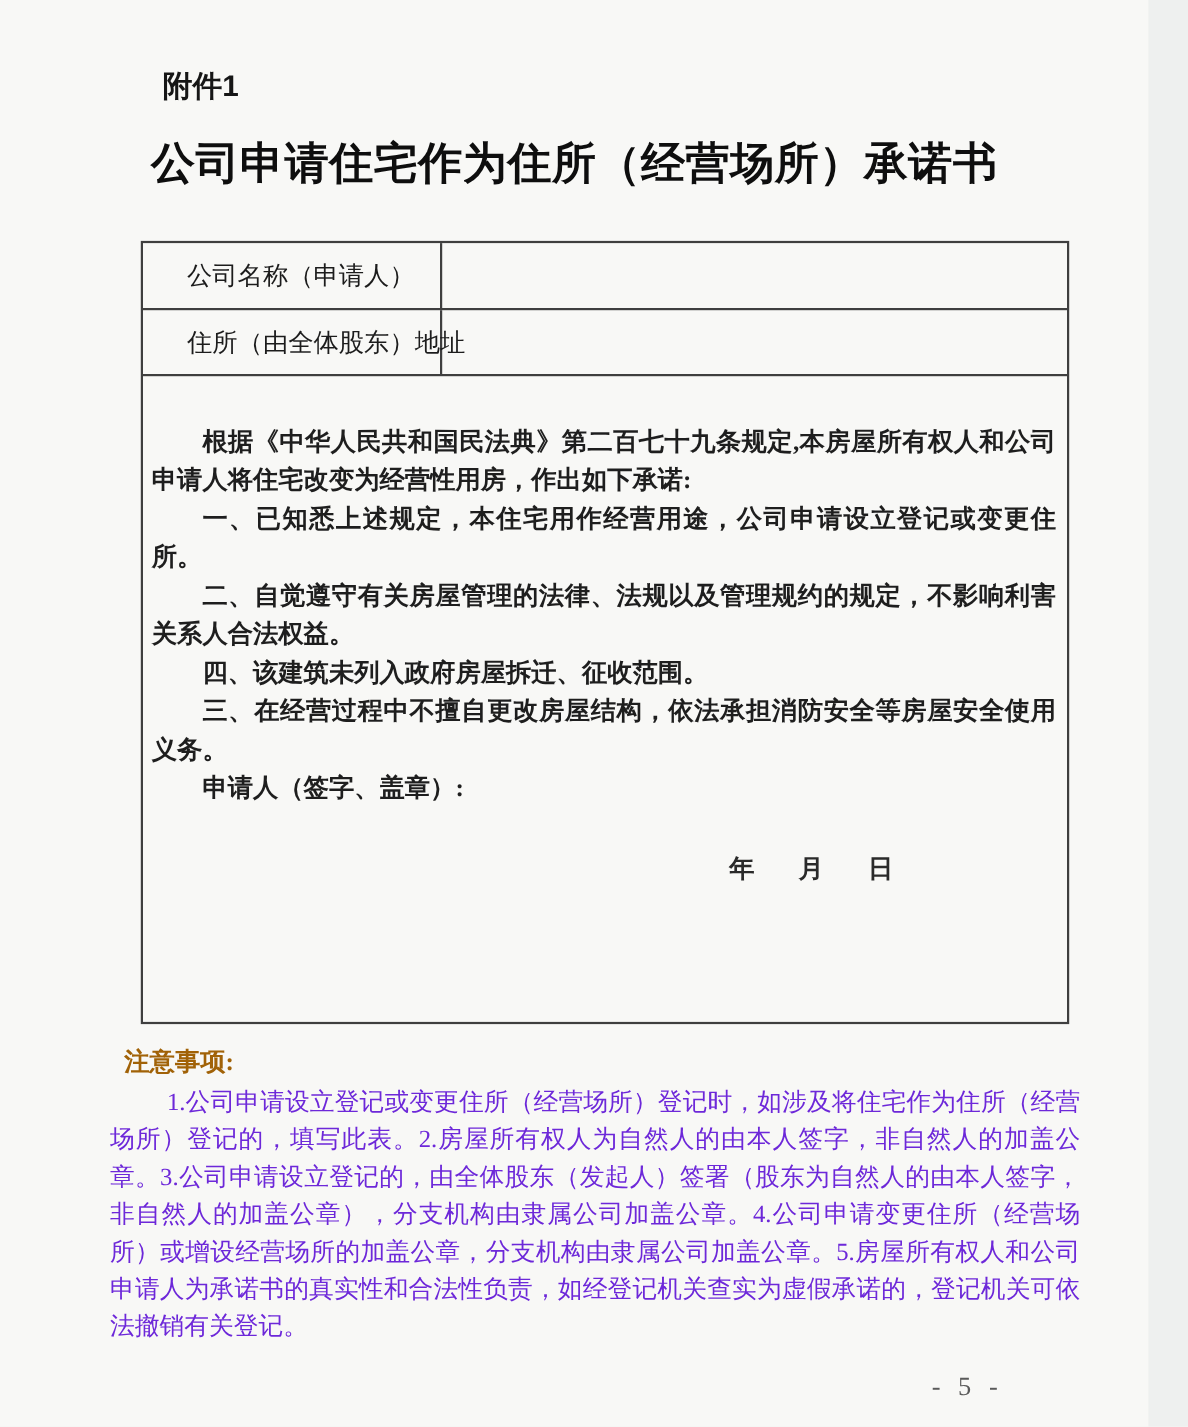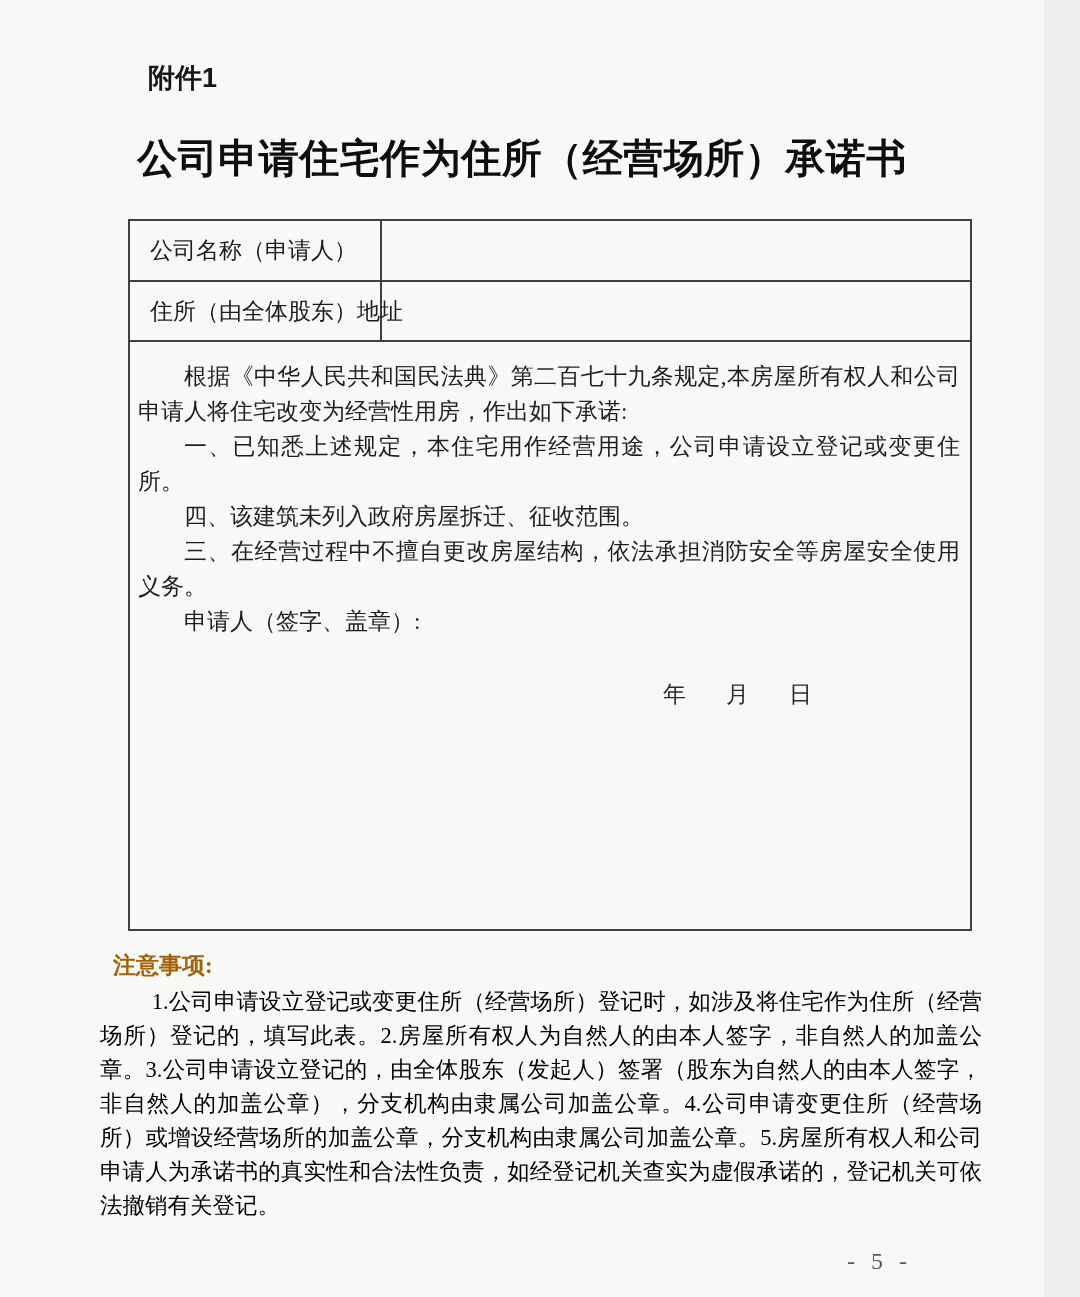--- a/index.html
+++ b/index.html
@@ -11,58 +11,58 @@
   .page {
     position:relative; width:1044px; height:1297px;
     background:#f8f8f6; color:#1e1e1e; overflow:hidden;
   }
   .attachment {
     position:absolute; left:148px; top:60px;
     font-family:"Liberation Sans","DejaVu Sans",sans-serif;
     font-weight:700; font-size:27px; color:#161616;
   }
   .title {
-    position:absolute; left:0; right:0; top:131px; margin:0;
+    position:absolute; left:0; right:0; top:121px; margin:0;
     text-align:center;
     font-family:"Liberation Sans","DejaVu Sans",sans-serif;
     font-weight:700; font-size:40px; color:#0e0e0e; letter-spacing:0.5px;
   }
   .form-table {
     position:absolute; left:128px; top:219px; width:844px; height:712px;
     border:2px solid #3f3f3f; box-sizing:border-box;
   }
-  .frow { display:flex; border-bottom:2px solid #3f3f3f; }
+  .frow { display:flex; border-bottom:2px solid #3f3f3f;padding-left:20px; }
   .frow-1 { height:59px; }
   .frow-2 { height:58px; }
   .fcell-label {
     width:252px; box-sizing:border-box; border-right:2px solid #3f3f3f;
     display:flex; align-items:center; padding-left:20px;
     font-family:"Liberation Sans","DejaVu Sans",sans-serif;
     font-size:23px; color:#1c1c1c; white-space:nowrap;
   }
   .fcell-value { flex:1; }
   .body-cell {
-    padding:17px 10px 0 8px;
-    font-size:23px; line-height:35px; color:#1e1e1e;
+    padding:42px 10px 0 8px;
+    font-size:23px; line-height:35px; color:#1e1e1e;font-weight:bold;
   }
   .para { margin:0; text-align:justify; text-indent:2em; }
   .sign { margin:0; text-indent:2em; }
   .sign-owner { margin-top:60px; }
   .sign-applicant { }
   .dateline {
     margin-top:38px; display:flex; justify-content:flex-end;
     gap:40px; padding-right:148px; font-size:23px; color:#2a2a2a;
   }
   .notes { position:absolute; left:100px; top:950px; width:882px; }
   .notes-heading {
     font-weight:700; font-size:23px; color:#a16207; margin:0 0 4px 13px;
   }
   .notes-text {
     margin:0; font-size:22.5px; line-height:34px;
-    text-align:justify; text-indent:2.3em; color:#000000;
+    text-align:justify; text-indent:2.3em; color:#6d28d9;
   }
   .page-number {
     position:absolute; right:132px; bottom:22px;
     font-size:24px; color:#5a5a5a; letter-spacing:5px; white-space:nowrap;
   }
 </style>
 </head>
 <body>
 
 <div class="page">
@@ -79,20 +79,21 @@
     </div>
 
     <div class="frow frow-2">
       <div class="fcell-label">住所（由全体股东）地址</div>
       <div class="fcell-value"></div>
     </div>
 
     <div class="body-cell">
       <p class="para">根据《中华人民共和国民法典》第二百七十九条规定,本房屋所有权人和公司申请人将住宅改变为经营性用房，作出如下承诺:</p>
       <p class="para">一、已知悉上述规定，本住宅用作经营用途，公司申请设立登记或变更住所。</p>
+      <p class="para">二、自觉遵守有关房屋管理的法律、法规以及管理规约的规定，不影响利害关系人合法权益。</p>
       <p class="para">四、该建筑未列入政府房屋拆迁、征收范围。</p>
       <p class="para">三、在经营过程中不擅自更改房屋结构，依法承担消防安全等房屋安全使用义务。</p>
 
 
       <p class="sign sign-applicant">申请人（签字、盖章）:</p>
 
       <div class="dateline">
         <span>年</span>
         <span>月</span>
         <span>日</span>

